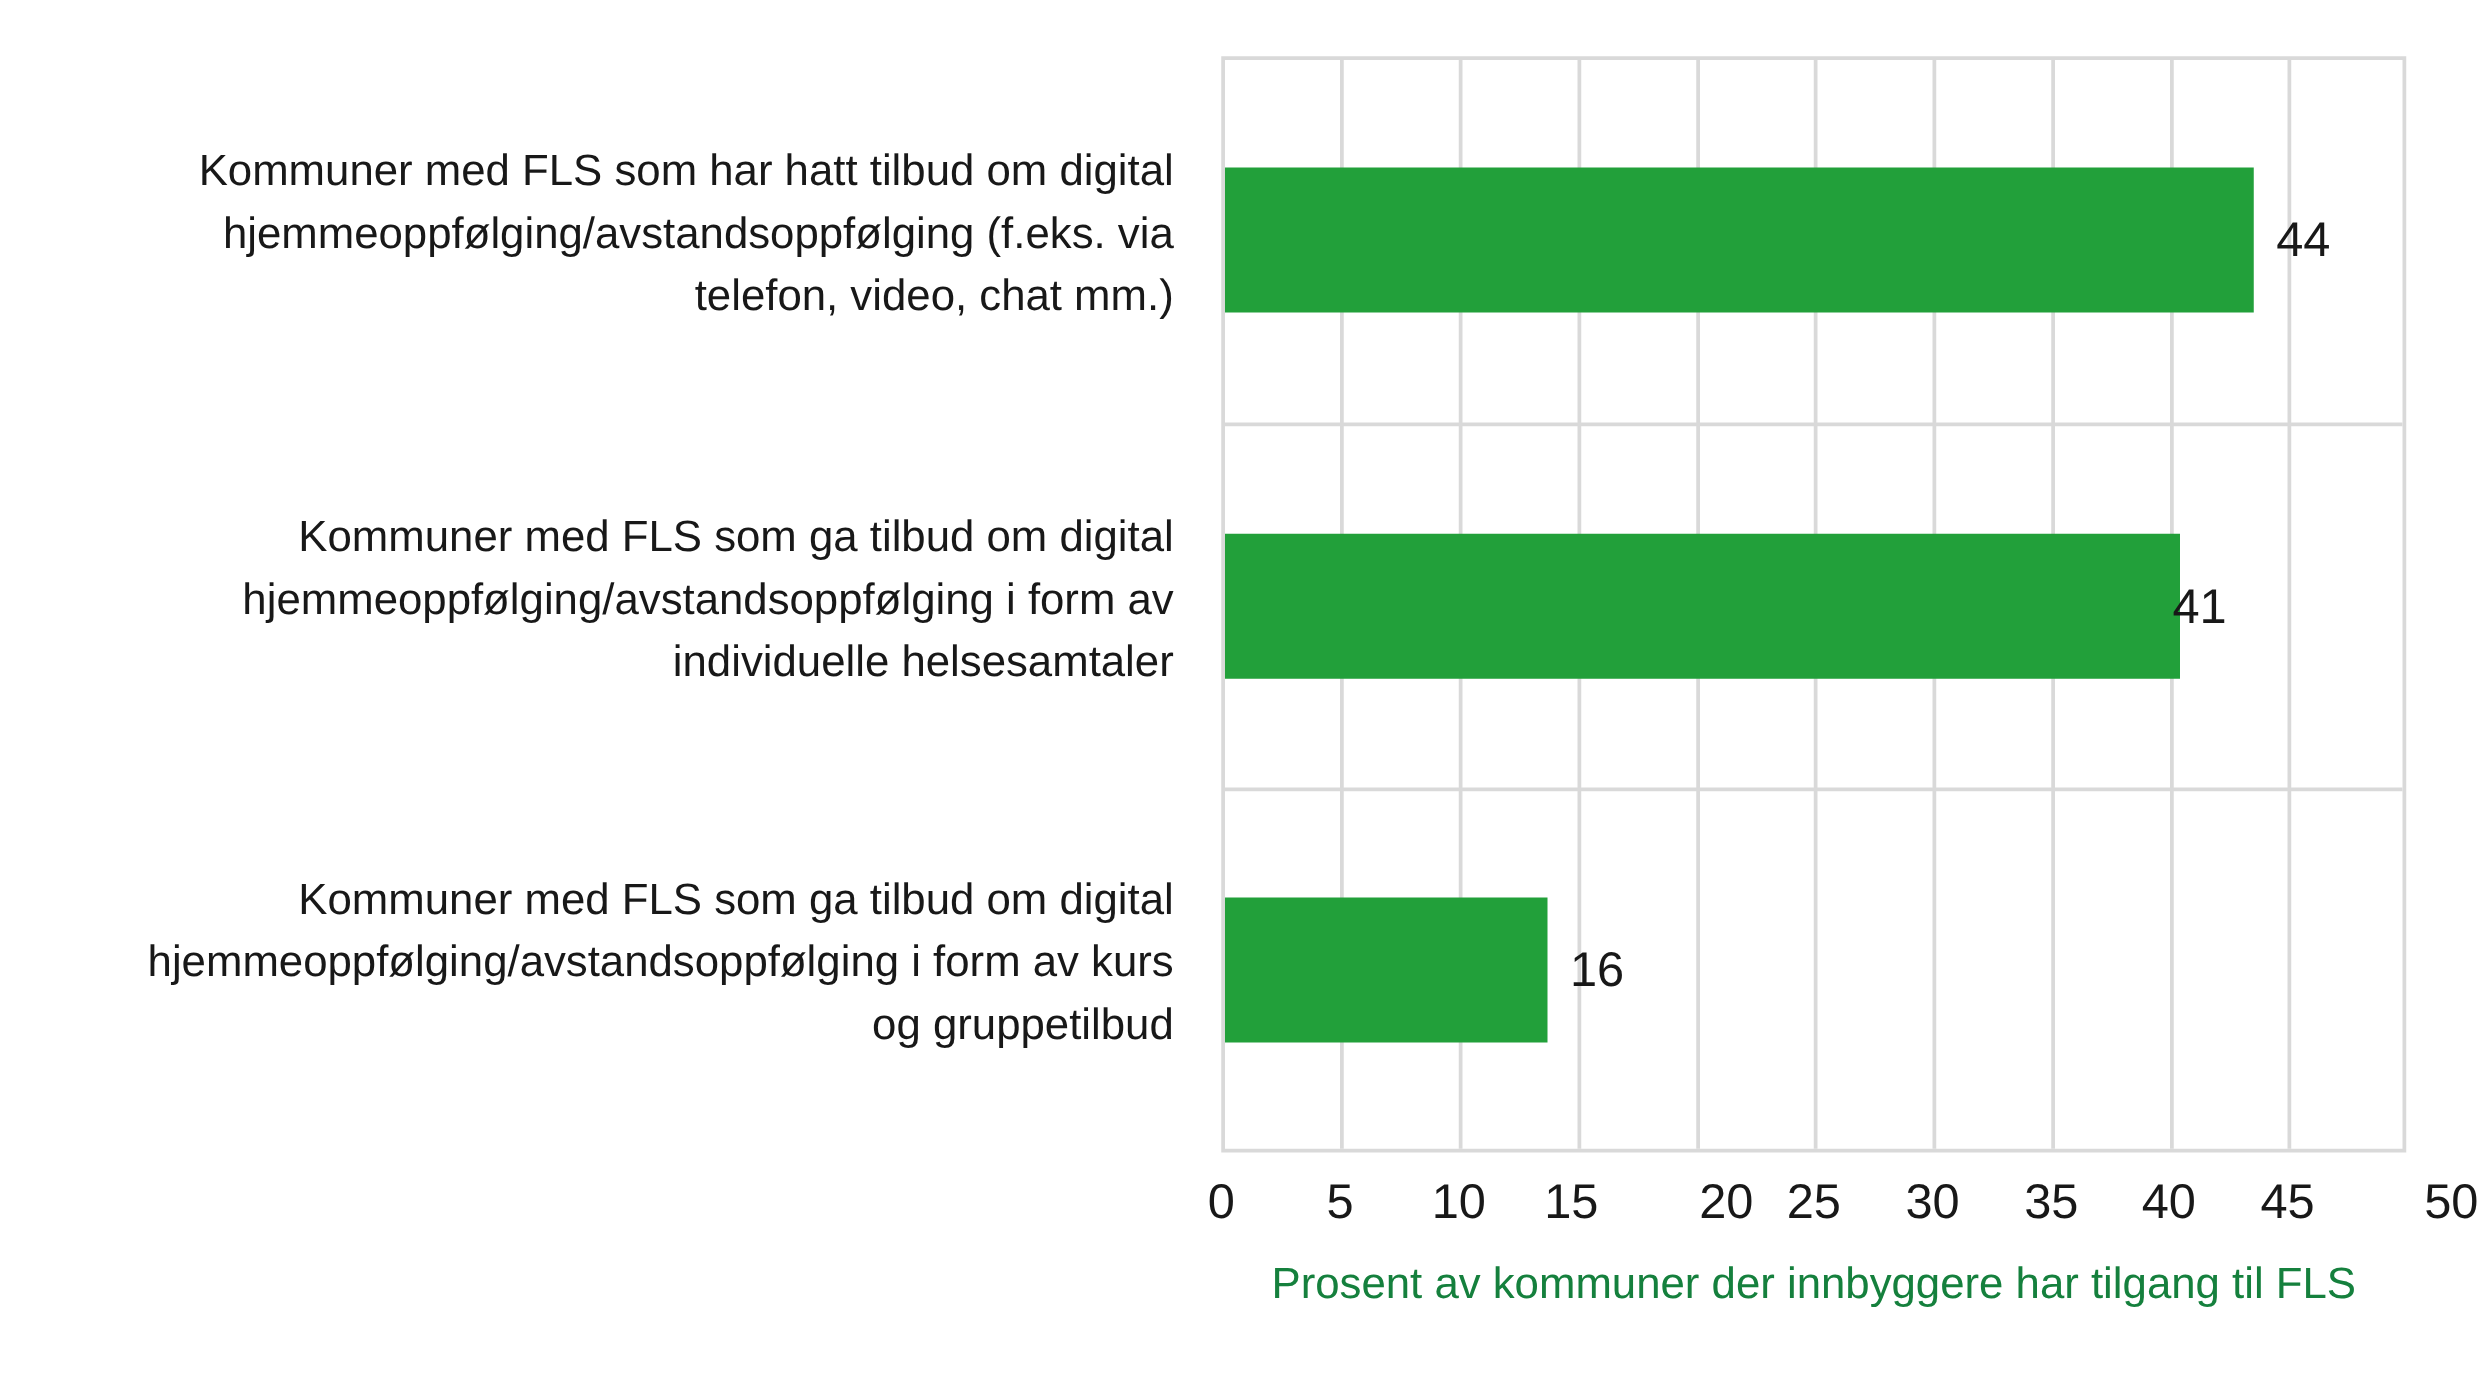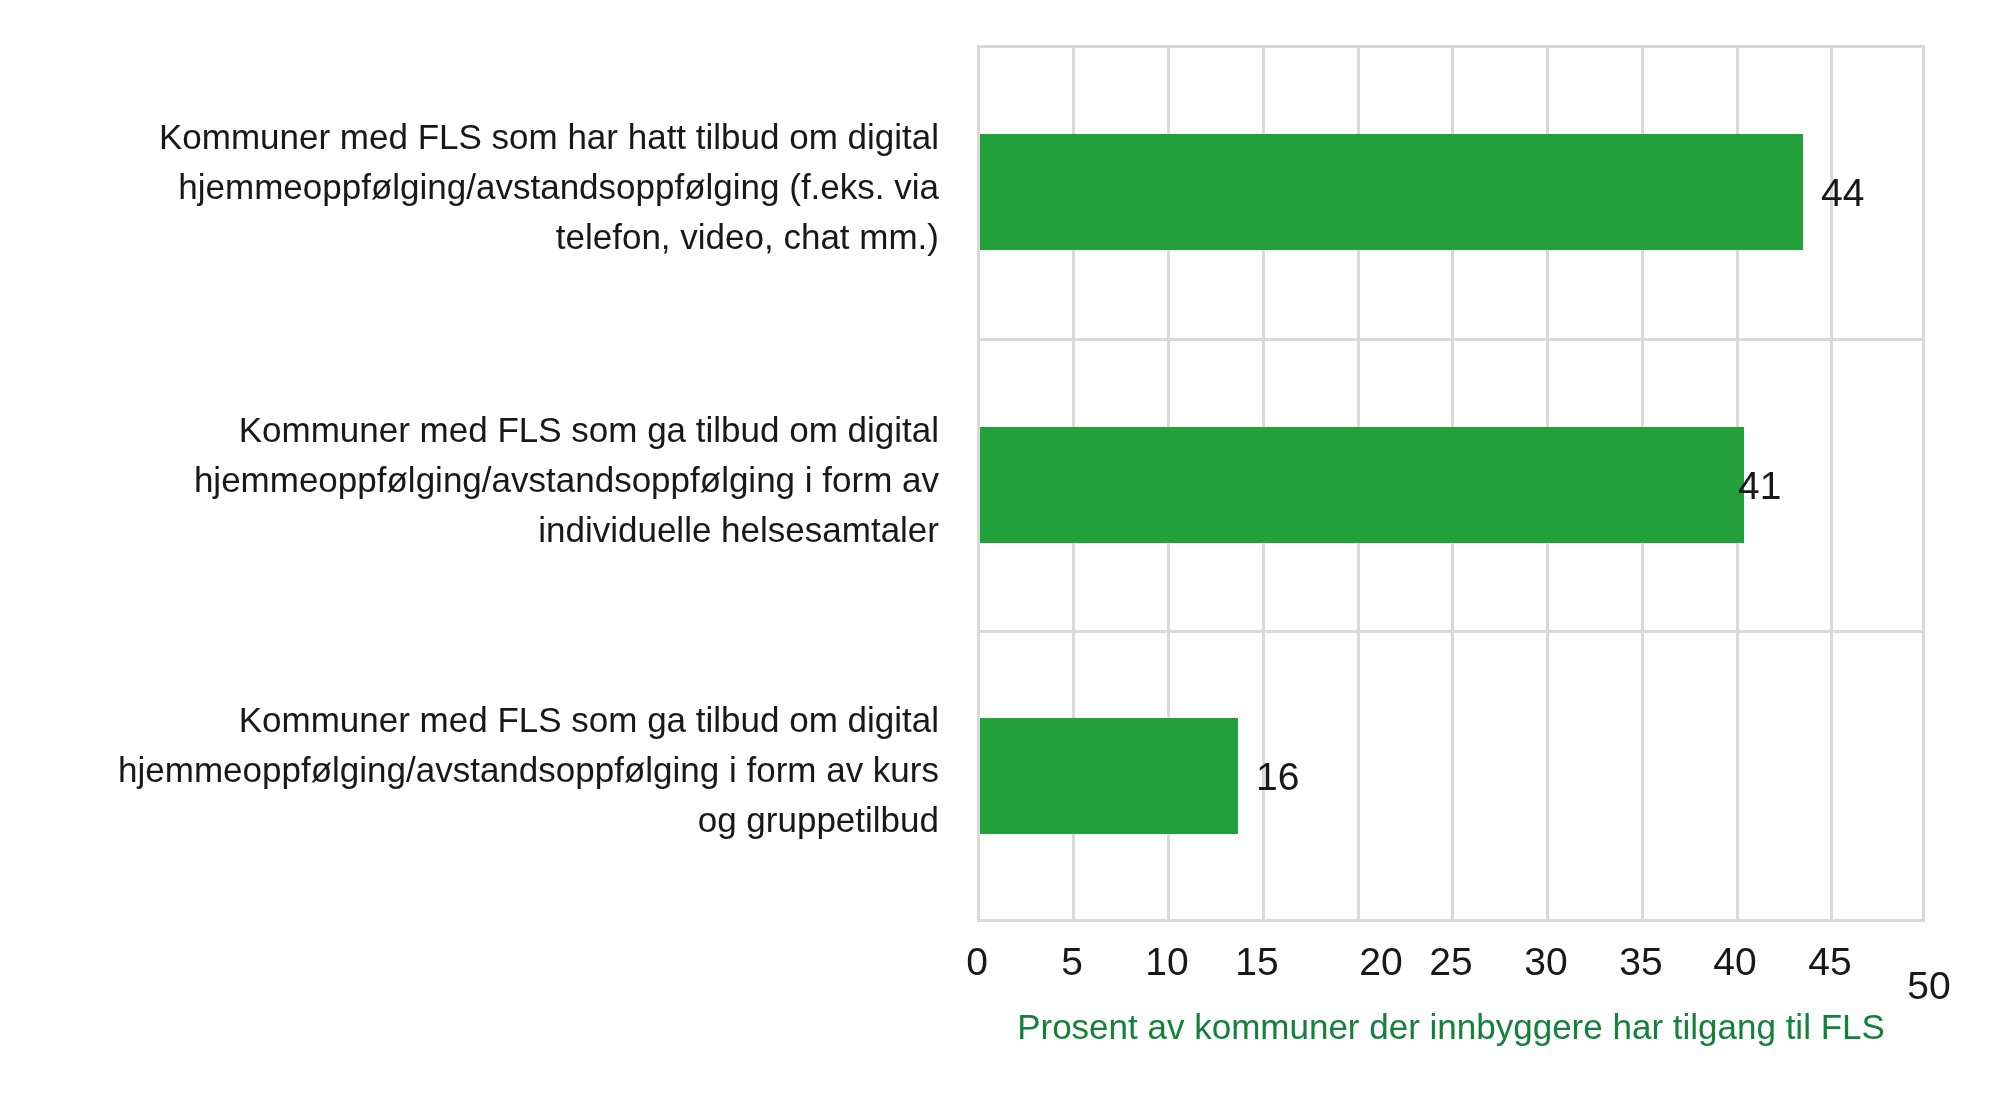--- a/index.html
+++ b/index.html
@@ -171,18 +171,18 @@
     <div class="xtick" style="left: 0px;">0</div>
     <div class="xtick" style="left: 95px;">5</div>
     <div class="xtick" style="left: 190px;">10</div>
     <div class="xtick" style="left: 280px; text-align: right;">15</div>
     <div class="xtick" style="left: 379px; margin-left: 25px;">20</div>
     <div class="xtick" style="left: 474px;">25</div>
     <div class="xtick" style="left: 569px;">30</div>
     <div class="xtick" style="left: 664px;">35</div>
     <div class="xtick" style="left: 758px;">40</div>
     <div class="xtick" style="left: 853px;">45</div>
-    <div class="xtick" style="left: 952px; margin-top: 24px;">50</div>
+    <div class="xtick" style="left: 984px;">50</div>
   </div>
 
   <div class="xaxis-title">Prosent av kommuner der innbyggere har tilgang til FLS</div>
 
 </div>
 
 </body></html>

